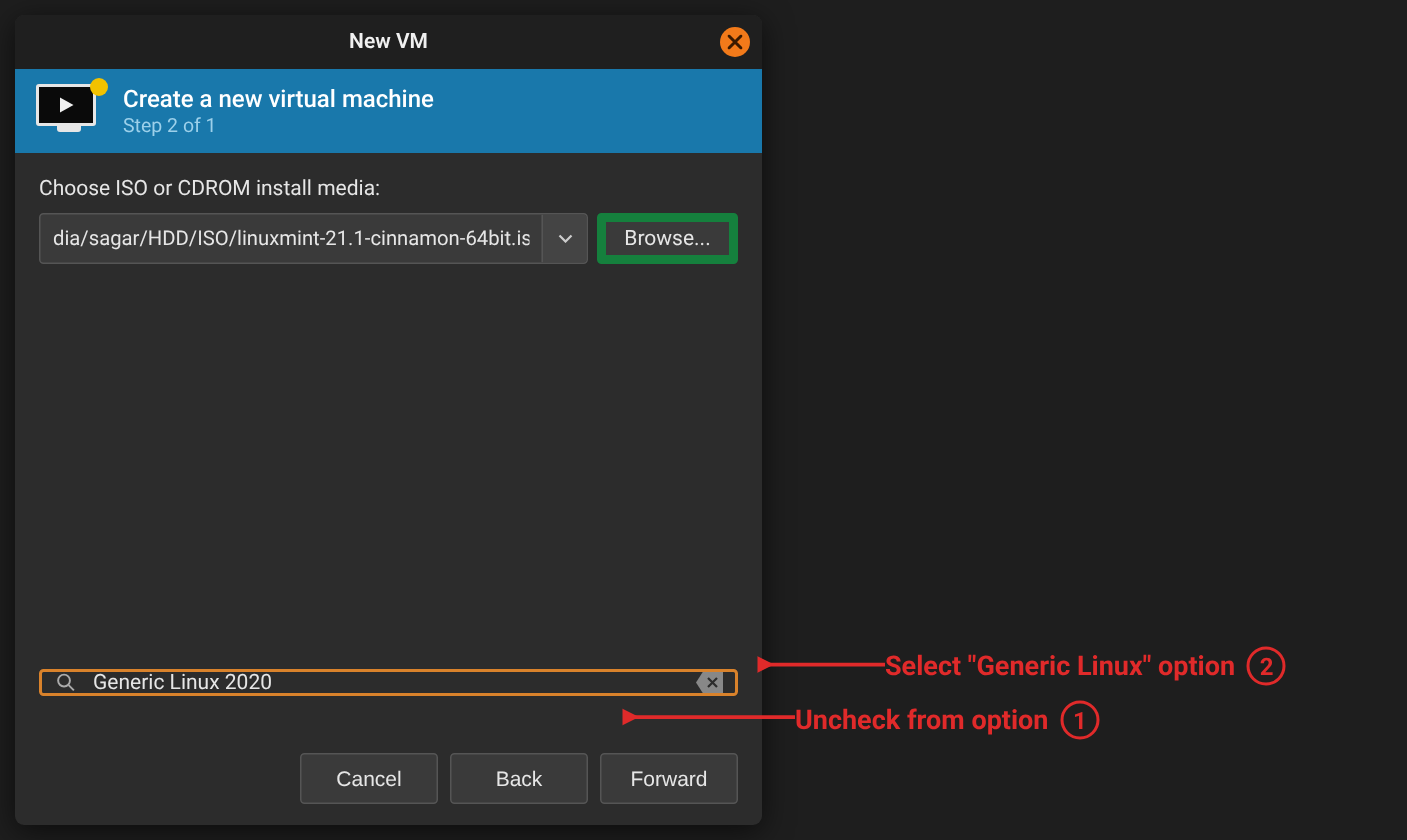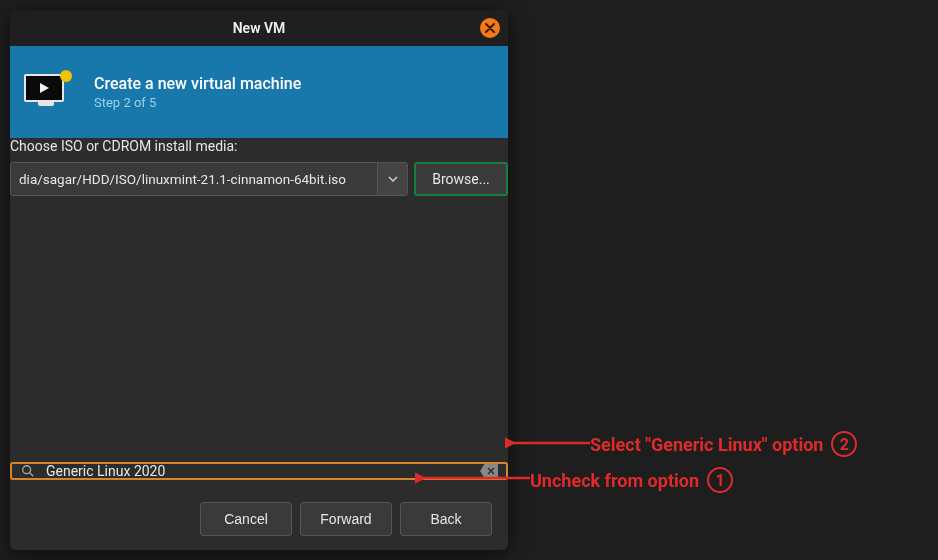--- a/index.html
+++ b/index.html
@@ -53,22 +53,22 @@
       cursor: pointer;
     }
     .titlebar .close-icon svg {
       width: 10px;
       height: 10px;
     }
     .header-banner {
       background: #1978ab;
       display: flex;
       align-items: center;
-      padding: 28px 14px;
-      gap: 26px;
+      padding: 10px 14px;
+      gap: 14px;
     }
     .header-banner .vm-icon {
       width: 44px;
       height: 36px;
       position: relative;
     }
     .vm-screen {
       width: 40px;
       height: 28px;
       background: #0a0a0a;
@@ -98,20 +98,21 @@
       color: #fff;
       font-size: 16px;
       font-weight: 500;
     }
     .header-text .step {
       color: #9cd0ea;
       font-size: 13px;
       margin-top: 2px;
     }
     .content {
+      padding: 16px;
       flex: 1;
       display: flex;
       flex-direction: column;
       color: #e6e6e6;
       font-size: 14px;
     }
     .section-label {
       margin-bottom: 8px;
     }
     .media-row {
@@ -144,21 +145,21 @@
       border-left: 1px solid #555;
       display: flex;
       align-items: center;
       justify-content: center;
       cursor: pointer;
     }
     .browse-btn {
       width: 94px;
       height: 34px;
       background: #3a3a3a;
-      border: 2px solid #15803d;
+      border: 6px solid #15803d;
       border-radius: 3px;
       color: #e6e6e6;
       font-size: 14px;
       cursor: pointer;
       font-family: inherit;
     }
     .spacer {
       flex: 1;
     }
     .os-input-wrap {
@@ -291,21 +292,21 @@
       <div class="vm-screen">
         <svg width="14" height="14" viewBox="0 0 14 14">
             <polygon points="3,2 12,7 3,12" fill="#f0f0f0"></polygon>
           </svg>
       </div>
       <div class="vm-stand"></div>
       <div class="vm-star"></div>
     </div>
     <div class="header-text">
       <div class="title">Create a new virtual machine</div>
-      <div class="step">Step 2 of 5</div>
+      <div class="step">Step 2 of 1</div>
     </div>
   </div>
 
   <div class="content">
     <div class="section-label">Choose ISO or CDROM install media:</div>
     <div class="media-row">
       <div class="media-combo">
         <input class="media-input" readonly="" value="dia/sagar/HDD/ISO/linuxmint-21.1-cinnamon-64bit.iso" style="">
         <div class="dropdown-btn">
           <svg width="10" height="6" viewBox="0 0 10 6">
@@ -330,22 +331,22 @@
         <svg viewBox="0 0 8 8">
             <path d="M1 1 L7 7 M7 1 L1 7" stroke="#2c2c2c" stroke-width="1.5"></path>
           </svg>
       </span>
     </div>
 
   </div>
 
   <div class="footer">
     <button class="footer-btn">Cancel</button>
+    <button class="footer-btn">Back</button>
     <button class="footer-btn">Forward</button>
-    <button class="footer-btn">Back</button>
   </div>
 </div>
 
 <svg class="ann-arrow" style="left:505px; top:436px;" width="85" height="14">
   <defs>
       <marker id="ah2" markerWidth="8" markerHeight="8" refX="2" refY="4" orient="auto">
         <path d="M8,0 L0,4 L8,8 Z" fill="#e02a2a"></path>
       </marker>
     </defs>
   <line x1="85" y1="7" x2="6" y2="7" stroke="#e02a2a" stroke-width="2.5" marker-end="url(#ah2)"></line>

